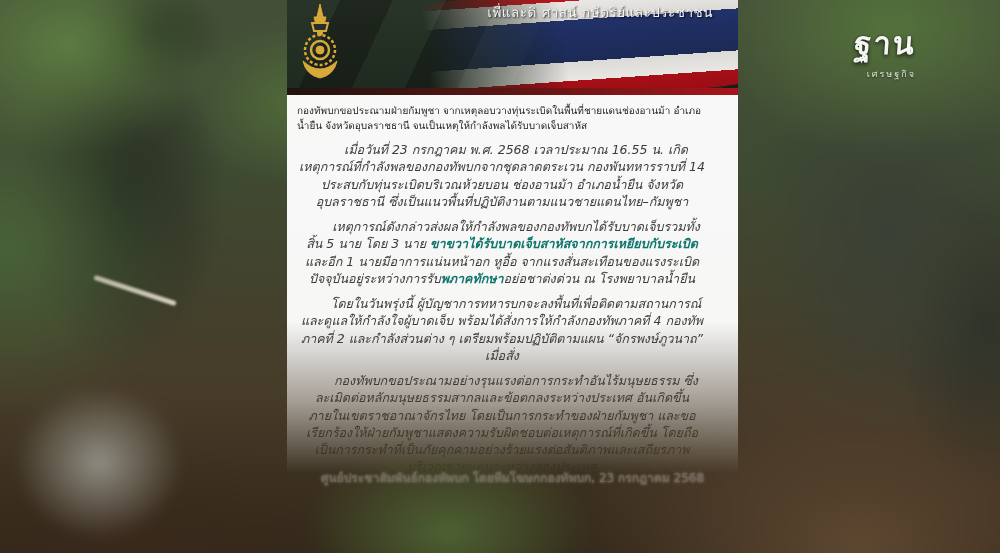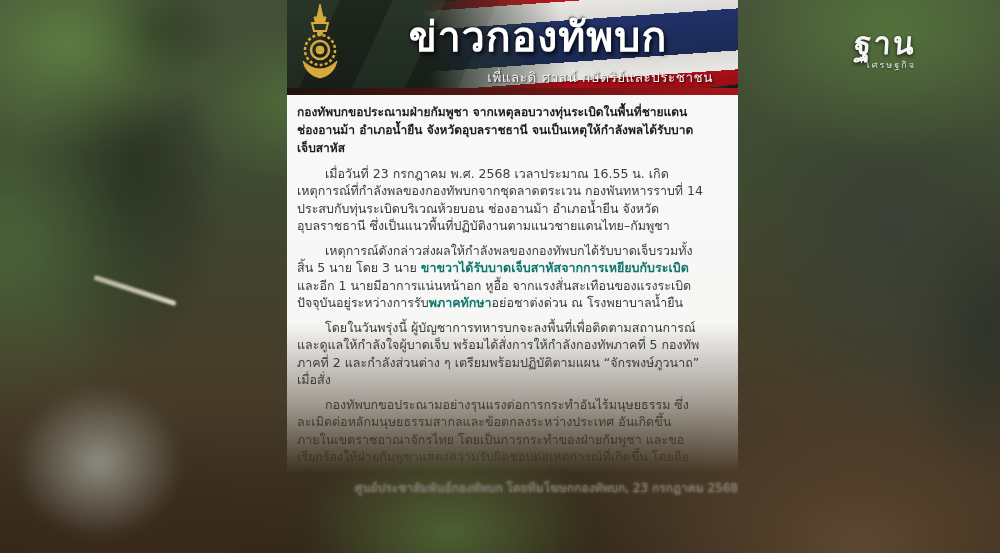--- a/index.html
+++ b/index.html
@@ -25,21 +25,21 @@
   }
   .stick { position:absolute; left:92px; top:288px; width:86px; height:5px;
     background:linear-gradient(90deg, #cfc9b4, #efeadc); transform:rotate(18deg);
     border-radius:3px; filter:blur(1px); opacity:.85; }
 
   
   .watermark { position:absolute; left:830px; top:28px; width:86px; text-align:right;
     color:#fff; opacity:.95; line-height:1; }
   .watermark .wm-main { font-size:31px; font-weight:bold; letter-spacing:2px;
     text-shadow:0 2px 4px rgba(0,0,0,.65), 0 0 2px rgba(0,0,0,.5); transform:skewX(-4deg); display:block; }
-  .watermark .wm-sub { font-size:9px; letter-spacing:2px; display:block; margin-top:2px;
+  .watermark .wm-sub { font-size:9px; letter-spacing:2px; display:block; margin-top:11px;
     text-shadow:0 1px 2px rgba(0,0,0,.7); opacity:.9; }
 
   
   .panel { position:absolute; left:287px; top:0; width:451px; height:505px; }
 
   .panel-header { position:relative; height:88px; overflow:hidden;
     background:
       repeating-linear-gradient(115deg, rgba(0,0,0,0) 0 48px, rgba(0,0,0,.28) 48px 96px),
       linear-gradient(180deg, #2a3529 0%, #1f2a20 100%);
   }
@@ -60,27 +60,27 @@
     text-shadow:2px 3px 4px rgba(0,0,0,.8), -1px -1px 2px rgba(0,0,0,.55); }
   .hdr-sub { font-size:13.5px; color:#f4f4f4; text-align:right; padding-right:14px; margin-top:-3px;
     text-shadow:1px 1px 2px rgba(0,0,0,.85); letter-spacing:.5px; }
   .red-strip { height:7px; background:linear-gradient(90deg, #20130e 0%, #571613 45%, #a6151b 100%); }
 
   .panel-body { position:relative; height:378px; background:rgba(255,255,255,.96);
     padding:8px 31px 0 10px; color:#3c3c3c; font-size:12.5px; line-height:1.38;
     -webkit-mask-image:linear-gradient(180deg, #000 0%, #000 60%, rgba(0,0,0,.5) 82%, rgba(0,0,0,0) 100%);
             mask-image:linear-gradient(180deg, #000 0%, #000 60%, rgba(0,0,0,.5) 82%, rgba(0,0,0,0) 100%);
   }
-  .headline { font-weight:bold; color:#1d1d1d; font-size:12px; line-height:1.5; margin-bottom:8px; }
-  .para { text-indent:28px; margin-bottom:8px; text-align:left; }
+  .headline { font-weight:normal; color:#1d1d1d; font-size:10px; line-height:1.5; margin-bottom:8px; }
+  .para { text-indent:28px; margin-bottom:8px; text-align:center;font-style:italic; }
   .para b { color:#0f766e; }
 
   .divider { position:absolute; top:452px; left:50%; transform:translateX(-50%);
     width:132px; border-top:2px dotted rgba(75,65,55,.55); }
-  .panel-footer { position:absolute; top:478px; left:0; right:0; text-align:right;
+  .panel-footer { position:absolute; top:468px; left:0; right:0; text-align:center;
     font-size:12px; color:rgba(110,99,85,.95); text-shadow:0 0 3px rgba(255,255,255,.55); }
 </style>
 </head>
 <body>
 
 <div class="stage">
 
   <div class="photo"></div>
   <div class="stick"></div>
 
@@ -101,35 +101,34 @@
             <path d="M18 20 h16 l-2 8 h-12 Z" fill="none" stroke-width="2"></path>
             <circle cx="26" cy="30" r="2.5"></circle>
             <circle cx="26" cy="47" r="15" fill="none" stroke-width="2.5" stroke-dasharray="3 2.2"></circle>
             <circle cx="26" cy="47" r="9" fill="none" stroke-width="2.5"></circle>
             <circle cx="26" cy="47" r="4"></circle>
             <path d="M9 58 Q26 74 43 58 Q40 72 26 75 Q12 72 9 58 Z" stroke-width="1"></path>
           </g>
         </svg>
       </div>
       <div class="titles">
-        <div class="hdr-title">ข่าวกองทัพบก</div>
         <div class="hdr-sub">เพื่และดิ  ศาสน์  กษัตริย์และประชาชน</div>
       </div>
     </div>
 
     <div class="red-strip"></div>
 
     <div class="panel-body">
       <div class="headline">กองทัพบกขอประณามฝ่ายกัมพูชา จากเหตุลอบวางทุ่นระเบิดในพื้นที่ชายแดนช่องอานม้า อำเภอน้ำยืน จังหวัดอุบลราชธานี จนเป็นเหตุให้กำลังพลได้รับบาดเจ็บสาหัส</div>
 
       <div class="para">เมื่อวันที่ 23 กรกฎาคม พ.ศ. 2568 เวลาประมาณ 16.55 น. เกิดเหตุการณ์ที่กำลังพลของกองทัพบกจากชุดลาดตระเวน กองพันทหารราบที่ 14 ประสบกับทุ่นระเบิดบริเวณห้วยบอน ช่องอานม้า อำเภอน้ำยืน จังหวัดอุบลราชธานี ซึ่งเป็นแนวพื้นที่ปฏิบัติงานตามแนวชายแดนไทย–กัมพูชา</div>
 
       <div class="para"><span>เหตุการณ์ดังกล่าวส่งผลให้กำลังพลของกองทัพบกได้รับบาดเจ็บรวมทั้งสิ้น 5 นาย โดย 3 นาย </span><b>ขาขวาได้รับบาดเจ็บสาหัสจากการเหยียบกับระเบิด</b><span> และอีก 1 นายมีอาการแน่นหน้าอก หูอื้อ จากแรงสั่นสะเทือนของแรงระเบิด ปัจจุบันอยู่ระหว่างการรับ</span><b>พภาคทักษา</b><span>อย่อชาต่งด่วน ณ โรงพยาบาลน้ำยืน</span></div>
 
-      <div class="para">โดยในวันพรุ่งนี้ ผู้บัญชาการทหารบกจะลงพื้นที่เพื่อติดตามสถานการณ์ และดูแลให้กำลังใจผู้บาดเจ็บ พร้อมได้สั่งการให้กำลังกองทัพภาคที่ 5 กองทัพภาคที่ 2 และกำลังส่วนต่าง ๆ เตรียมพร้อมปฏิบัติตามแผน “จักรพงษ์ภูวนาถ” เมื่อสั่ง</div>
+      <div class="para">โดยในวันพรุ่งนี้ ผู้บัญชาการทหารบกจะลงพื้นที่เพื่อติดตามสถานการณ์ และดูแลให้กำลังใจผู้บาดเจ็บ พร้อมได้สั่งการให้กำลังกองทัพภาคที่ 4 กองทัพภาคที่ 2 และกำลังส่วนต่าง ๆ เตรียมพร้อมปฏิบัติตามแผน “จักรพงษ์ภูวนาถ” เมื่อสั่ง</div>
       <div class="para">กองทัพบกขอประณามอย่างรุนแรงต่อการกระทำอันไร้มนุษยธรรม ซึ่งละเมิดต่อหลักมนุษยธรรมสากลและข้อตกลงระหว่างประเทศ อันเกิดขึ้นภายในเขตราชอาณาจักรไทย โดยเป็นการกระทำของฝ่ายกัมพูชา และขอเรียกร้องให้ฝ่ายกัมพูชาแสดงความรับผิดชอบต่อเหตุการณ์ที่เกิดขึ้น โดยถือเป็นการกระทำที่เป็นภัยคุกคามอย่างร้ายแรงต่อสันติภาพและเสถียรภาพบริเวณชายแดนระหว่างสองประเทศ</div>
       <div class="para">ทั้งนี้ กองทัพบกขอยืนยันว่า จะใช้ทุกกลไกที่มีอยู่ในการดำเนินการตามกรอบที่เหมาะสม เพื่อปกป้องความปลอดภัยของกำลังพลและประชาชนชาวไทย มิให้ได้รับผลกระทบจากเหตุการณ์ในลักษณะเช่นนี้อีกต่อไป</div>
     </div>
 
     <div class="divider"></div>
     <div class="panel-footer">ศูนย์ประชาสัมพันธ์กองทัพบก โดยทีมโฆษกกองทัพบก, 23 กรกฎาคม 2568</div>
 
   </div>
 </div>
 

